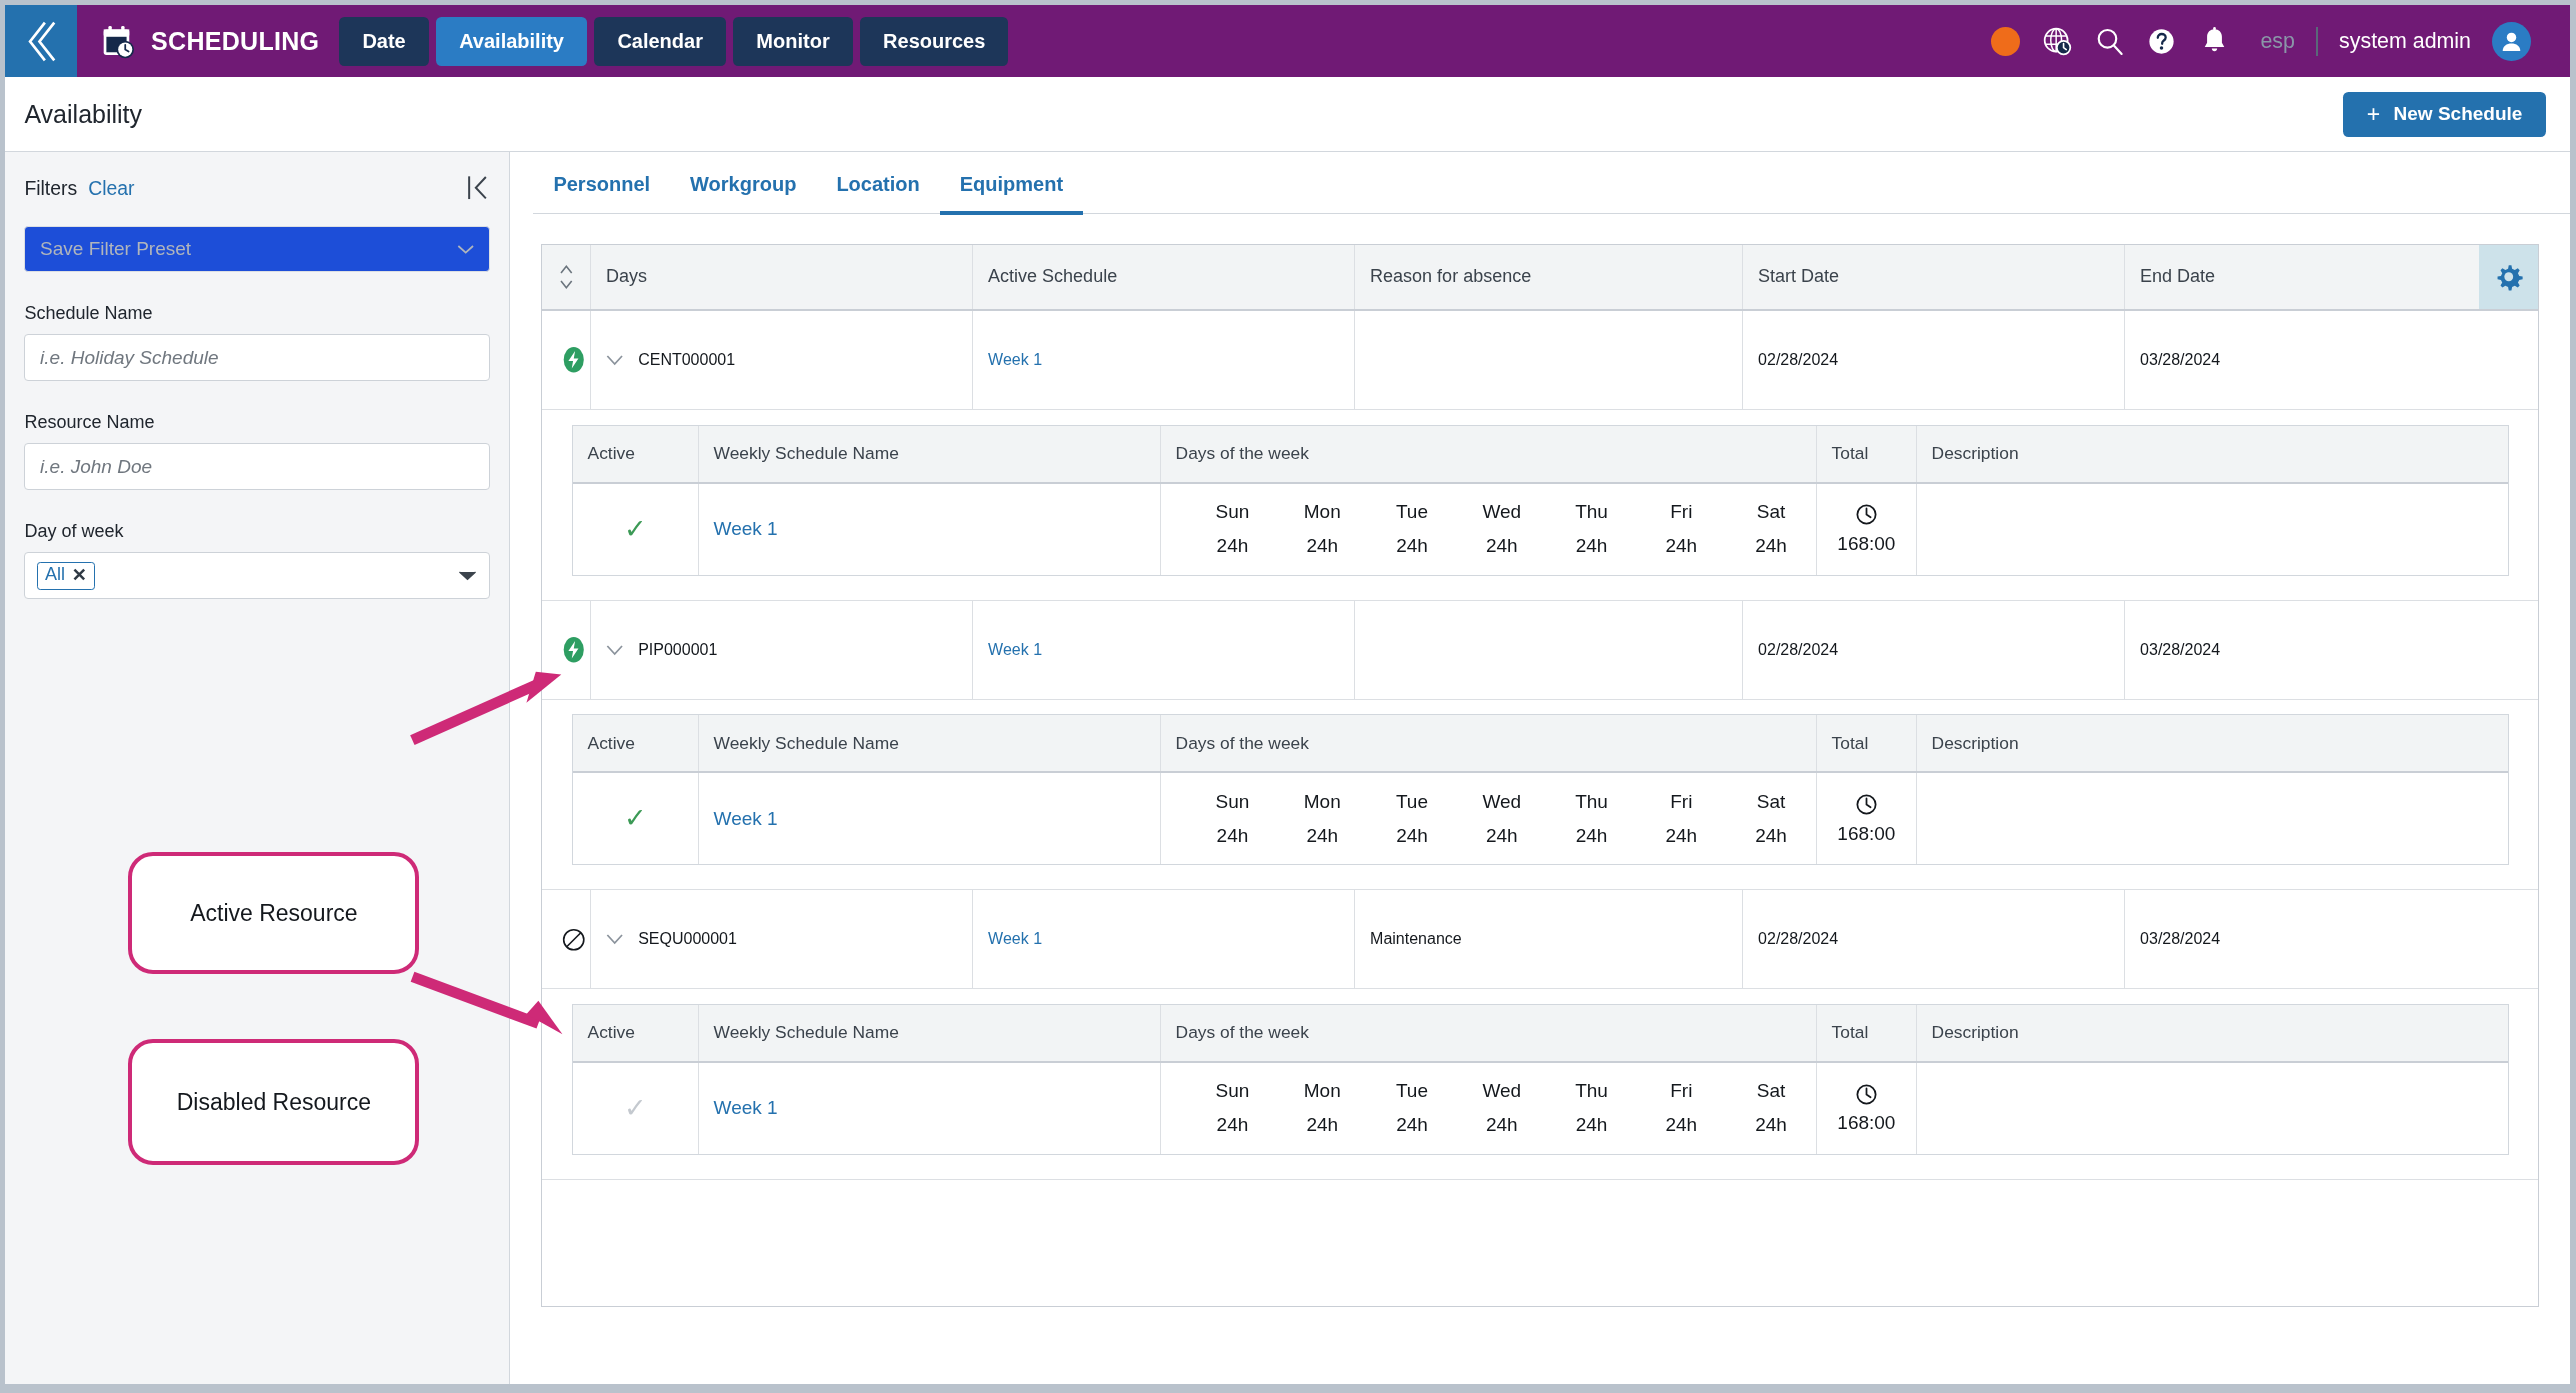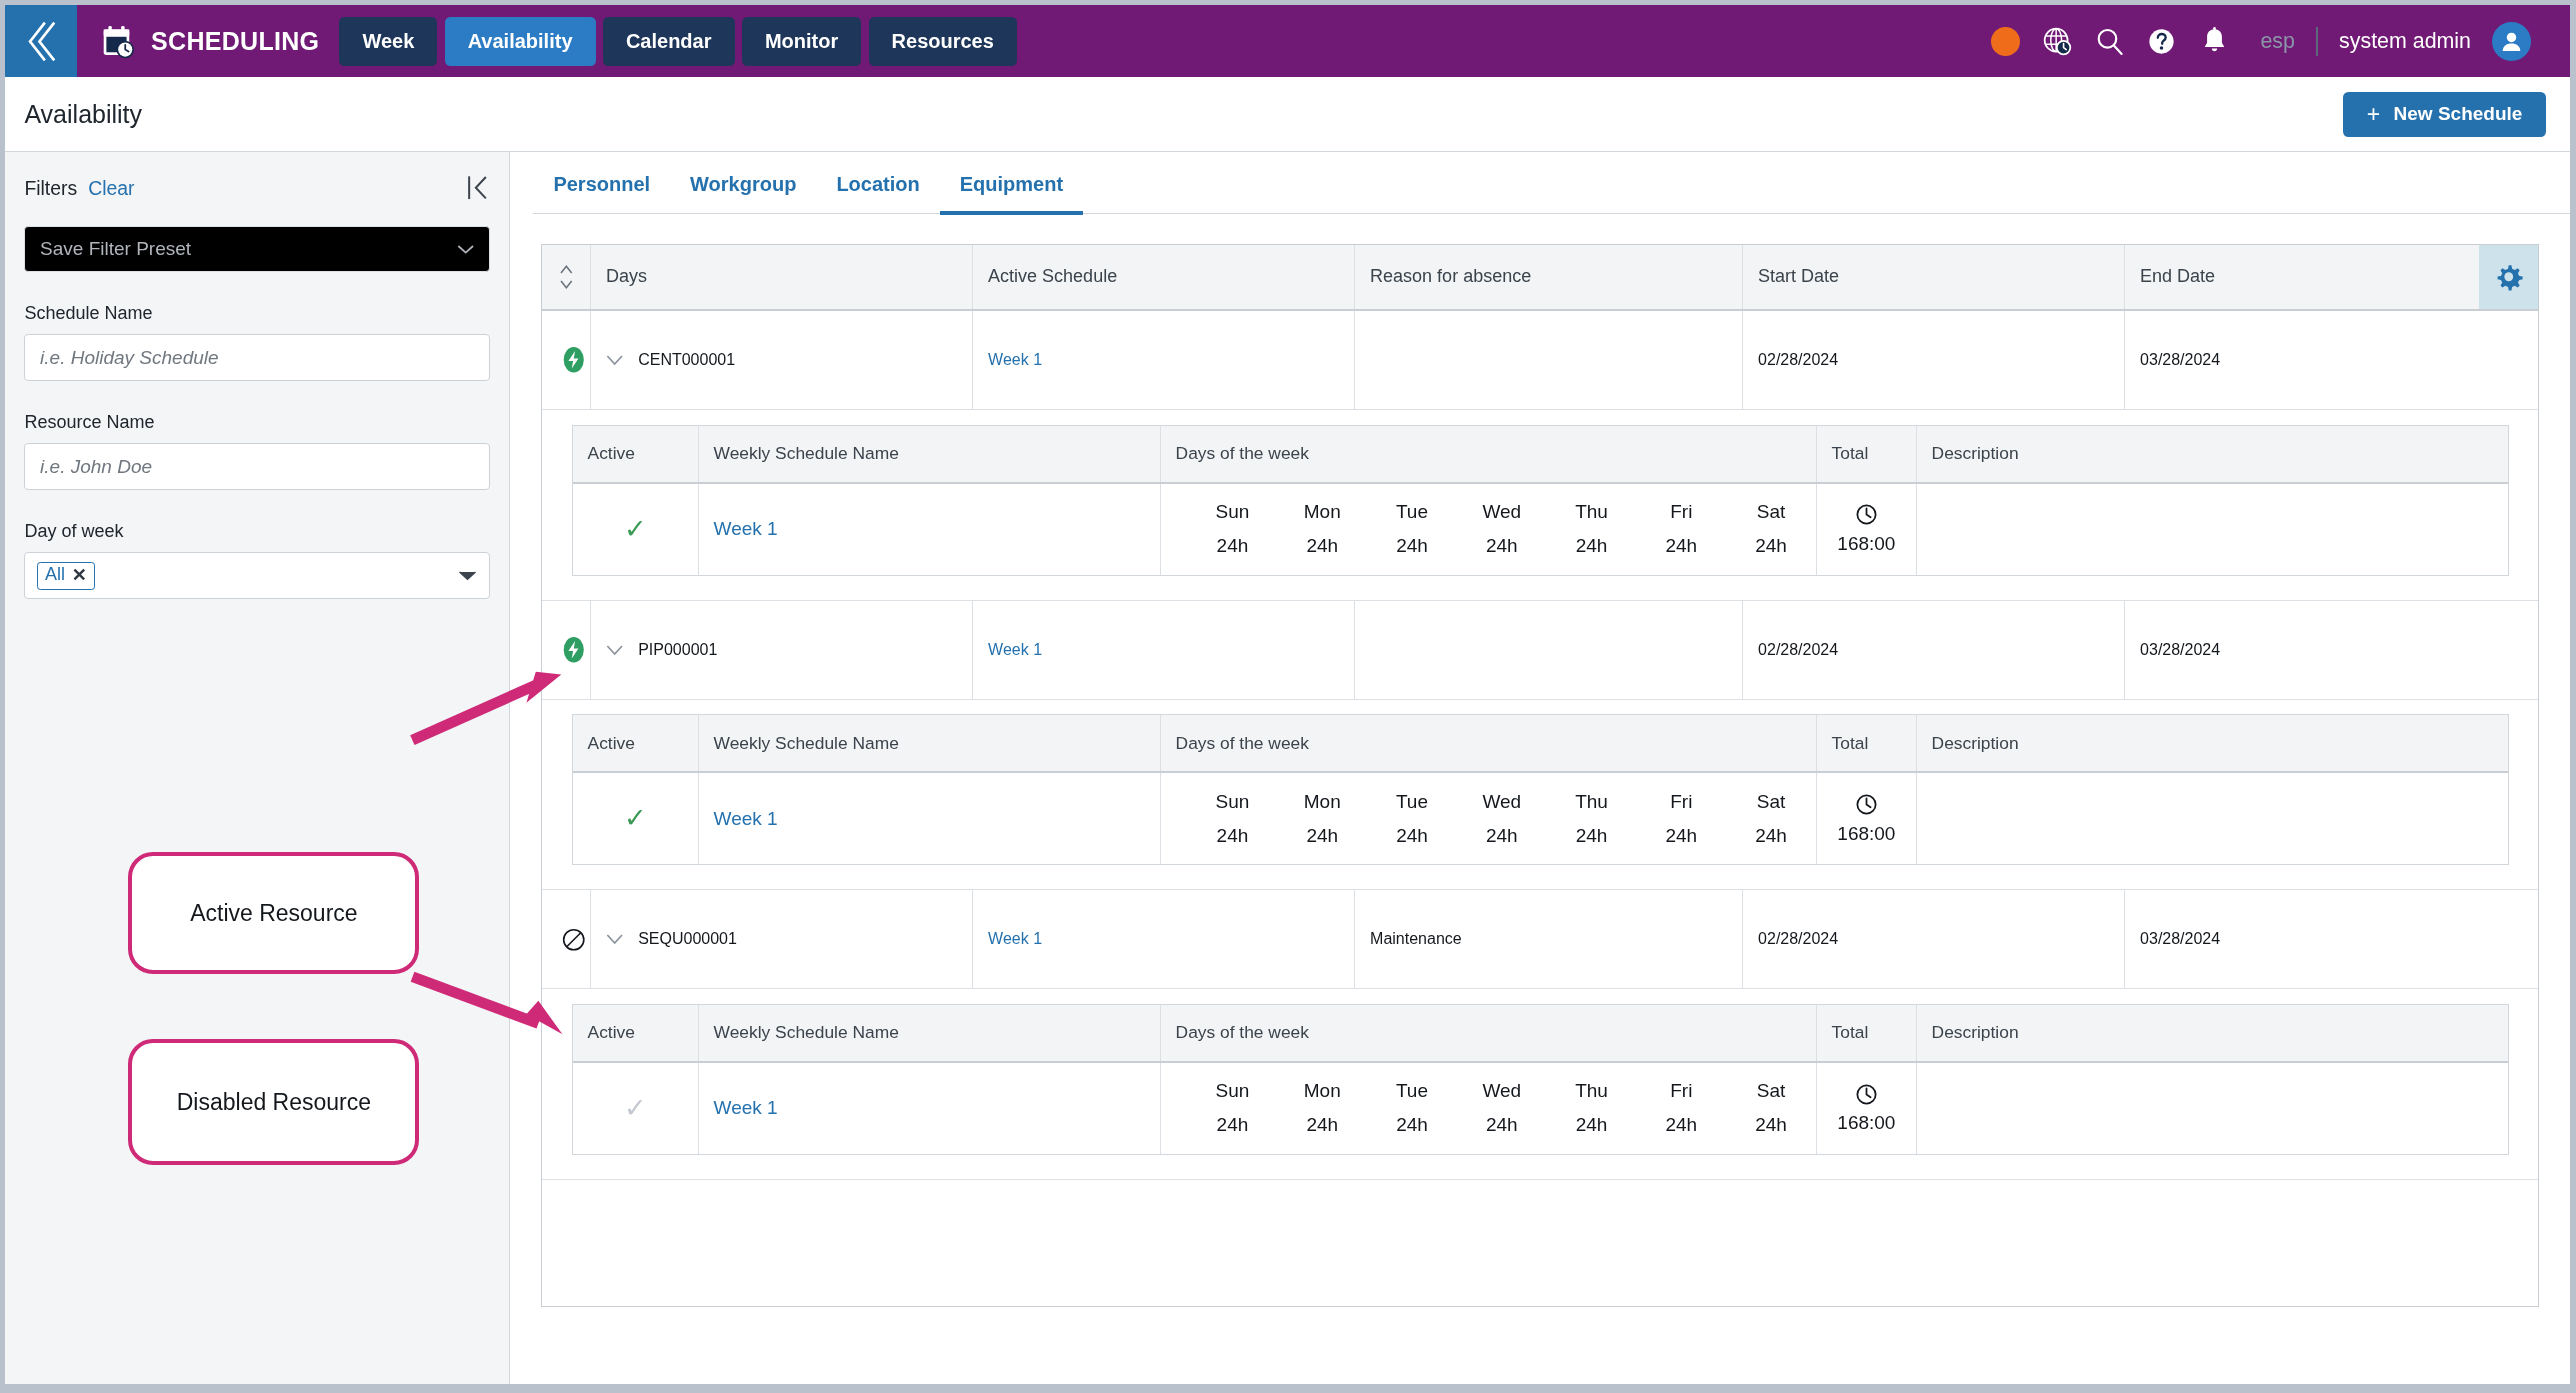--- a/index.html
+++ b/index.html
@@ -121,21 +121,21 @@
     display: flex; align-items: center;
     padding-top: 23px;
   }
   .filters-lbl { font-size: 19.4px; color: #20262e; }
   .clear-lnk { font-size: 19.4px; color: #2471ae; margin-left: 11px; cursor: pointer; }
   .collapse-ic { margin-left: auto; width: 23px; height: 25.4px; cursor: pointer; }
 
   .preset-select {
     margin-top: 25.4px;
     height: 46px;
-    background: #000000;
+    background: #1d4ed8;
     border: 0.7px solid #dcdfe3;
     border-radius: 4px;
     display: flex; align-items: center;
     padding: 0 14.7px;
     color: #b0b5bc;
     font-size: 19px;
     cursor: pointer;
   }
   .preset-select .caret { margin-left: auto; }
 
@@ -346,21 +346,21 @@
         <rect x="30" y="3" width="5" height="10" rx="2" fill="#fff"></rect>
         <rect x="8" y="19" width="30" height="23" fill="#15294a"></rect>
         <circle cx="36" cy="38" r="13" fill="#15294a"></circle>
         <circle cx="36" cy="38" r="10.5" fill="#fff"></circle>
         <path d="M36 31 L36 38 L41 41" stroke="#15294a" stroke-width="2.6" fill="none" stroke-linecap="round"></path>
       </svg>
       <div class="brand-text">SCHEDULING</div>
     </div>
 
     <div class="navtabs">
-      <div class="navtab">Week</div>
+      <div class="navtab">Date</div>
       <div class="navtab active">Availability</div>
       <div class="navtab">Calendar</div>
       <div class="navtab">Monitor</div>
       <div class="navtab">Resources</div>
     </div>
 
     <div class="nav-right">
       <div class="dot-orange"></div>
 
       <svg class="nav-ic" viewBox="0 0 46 46">

